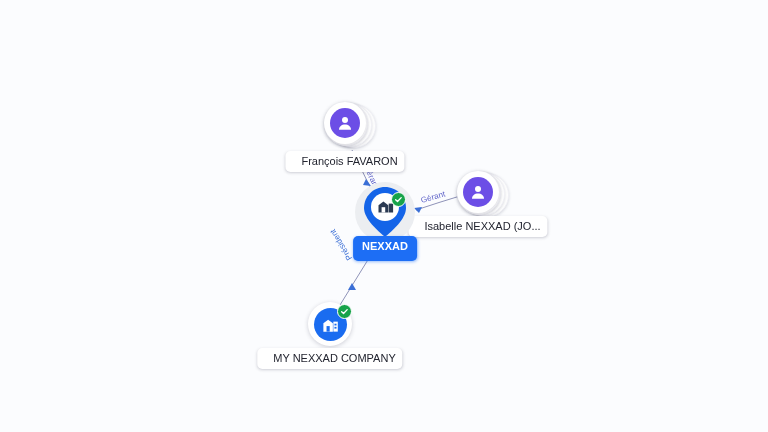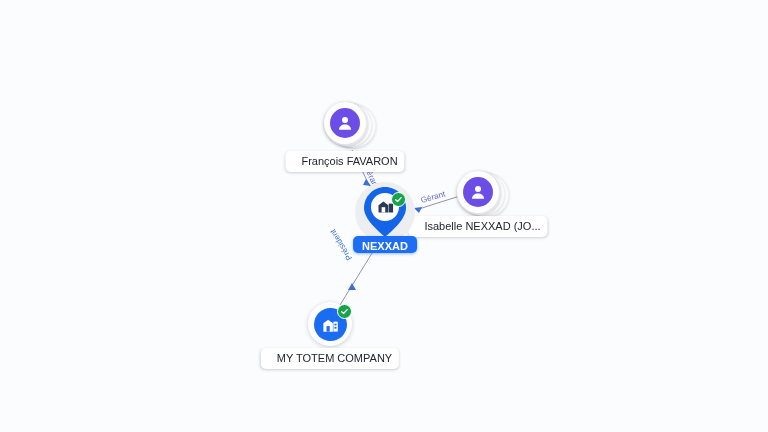--- a/index.html
+++ b/index.html
@@ -149,21 +149,21 @@
     border-radius: 5px;
     white-space: nowrap;
     box-shadow: 0 1px 3px rgba(40,42,70,0.22);
   }
   .node-label.primary {
     background: #1d6ef5;
     color: #ffffff;
     font-size: 11px;
     font-weight: bold;
     border-radius: 5px;
-    padding: 3px 9px 0 9px;
+    padding: 3px 9px 8px 9px;
     box-shadow: 0 1px 3px rgba(29,110,245,0.45);
   }
 
   
   .edge-label {
     position: absolute;
     font-size: 8px;
     color: #5b5fc7;
     white-space: nowrap;
     transform-origin: left center;
@@ -262,16 +262,16 @@
           <rect x="17" y="11" width="2.6" height="2.2" fill="#1a6cf0"></rect>
           <rect x="17" y="15" width="2.6" height="2.2" fill="#1a6cf0"></rect>
         </svg>
       </div>
     </div>
     <div class="badge-check" style="left:7px; top:-20px;">
       <svg width="9" height="9" viewBox="0 0 12 12" fill="none">
         <path d="M2.2 6.2 L4.7 8.6 L9.6 3.5" stroke="#ffffff" stroke-width="1.8" stroke-linecap="round" stroke-linejoin="round"></path>
       </svg>
     </div>
-    <div class="node-label" style="left:0px; top:24px;">MY TOTEM COMPANY</div>
+    <div class="node-label" style="left:0px; top:24px;">MY NEXXAD COMPANY</div>
   </div>
 
 </div>
 
 </body></html>

